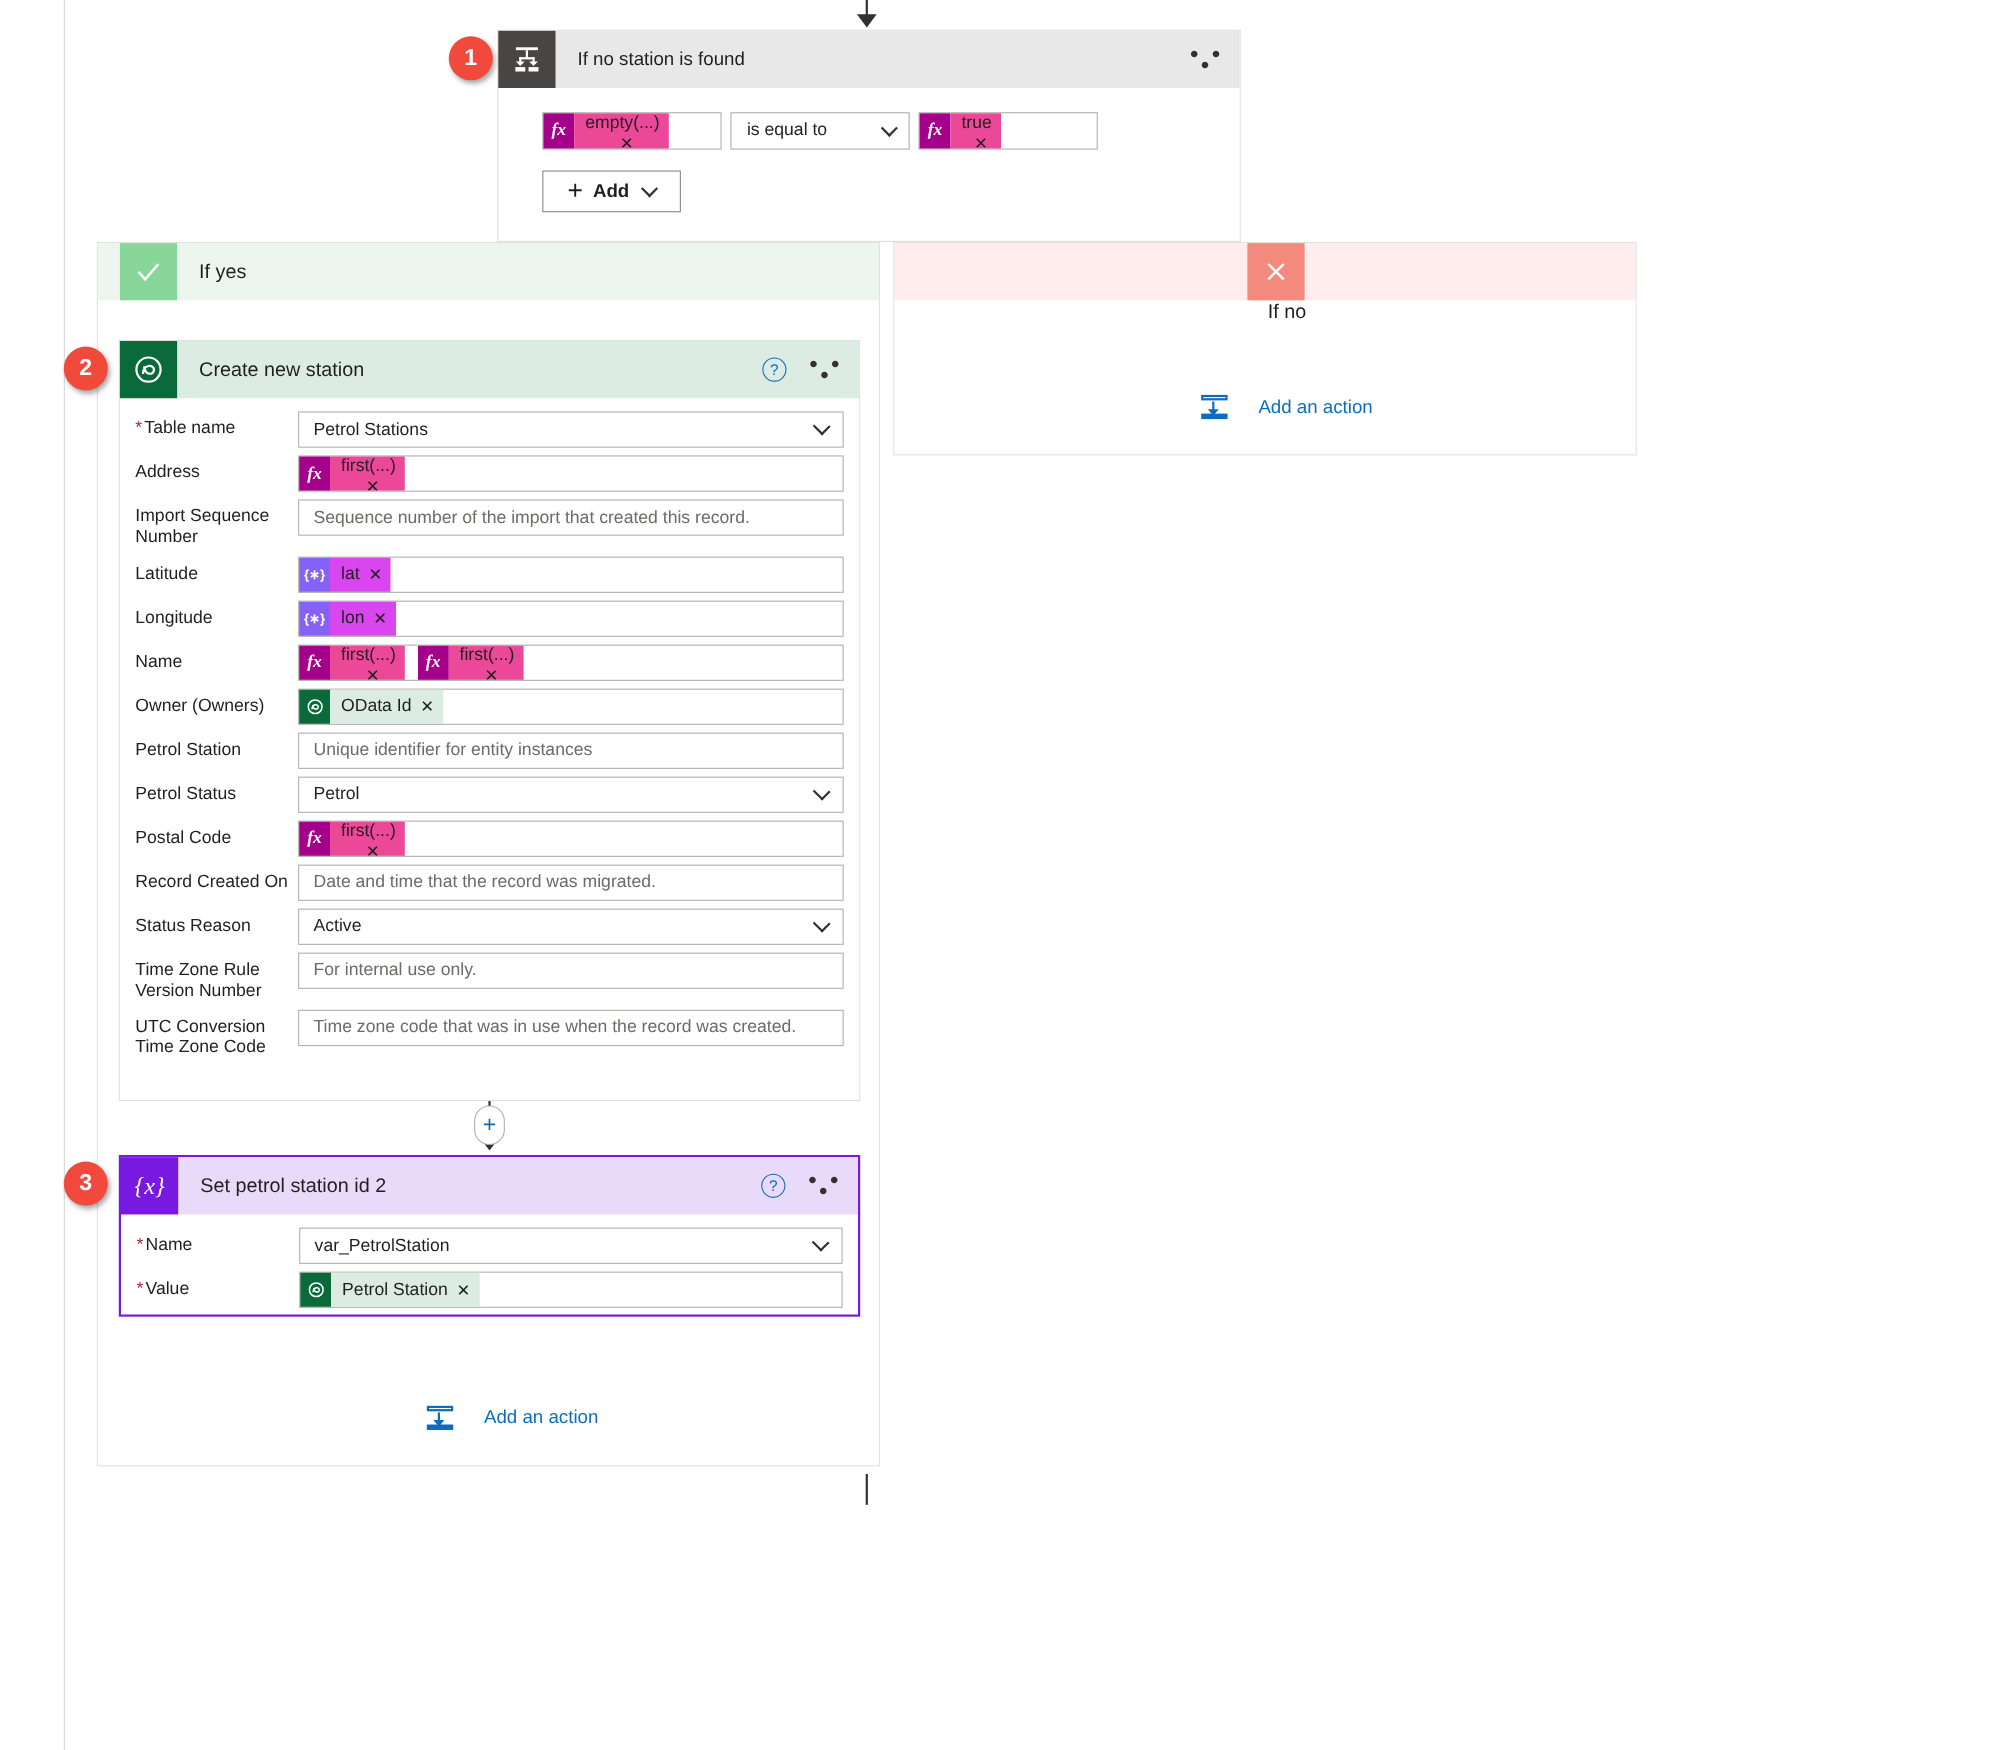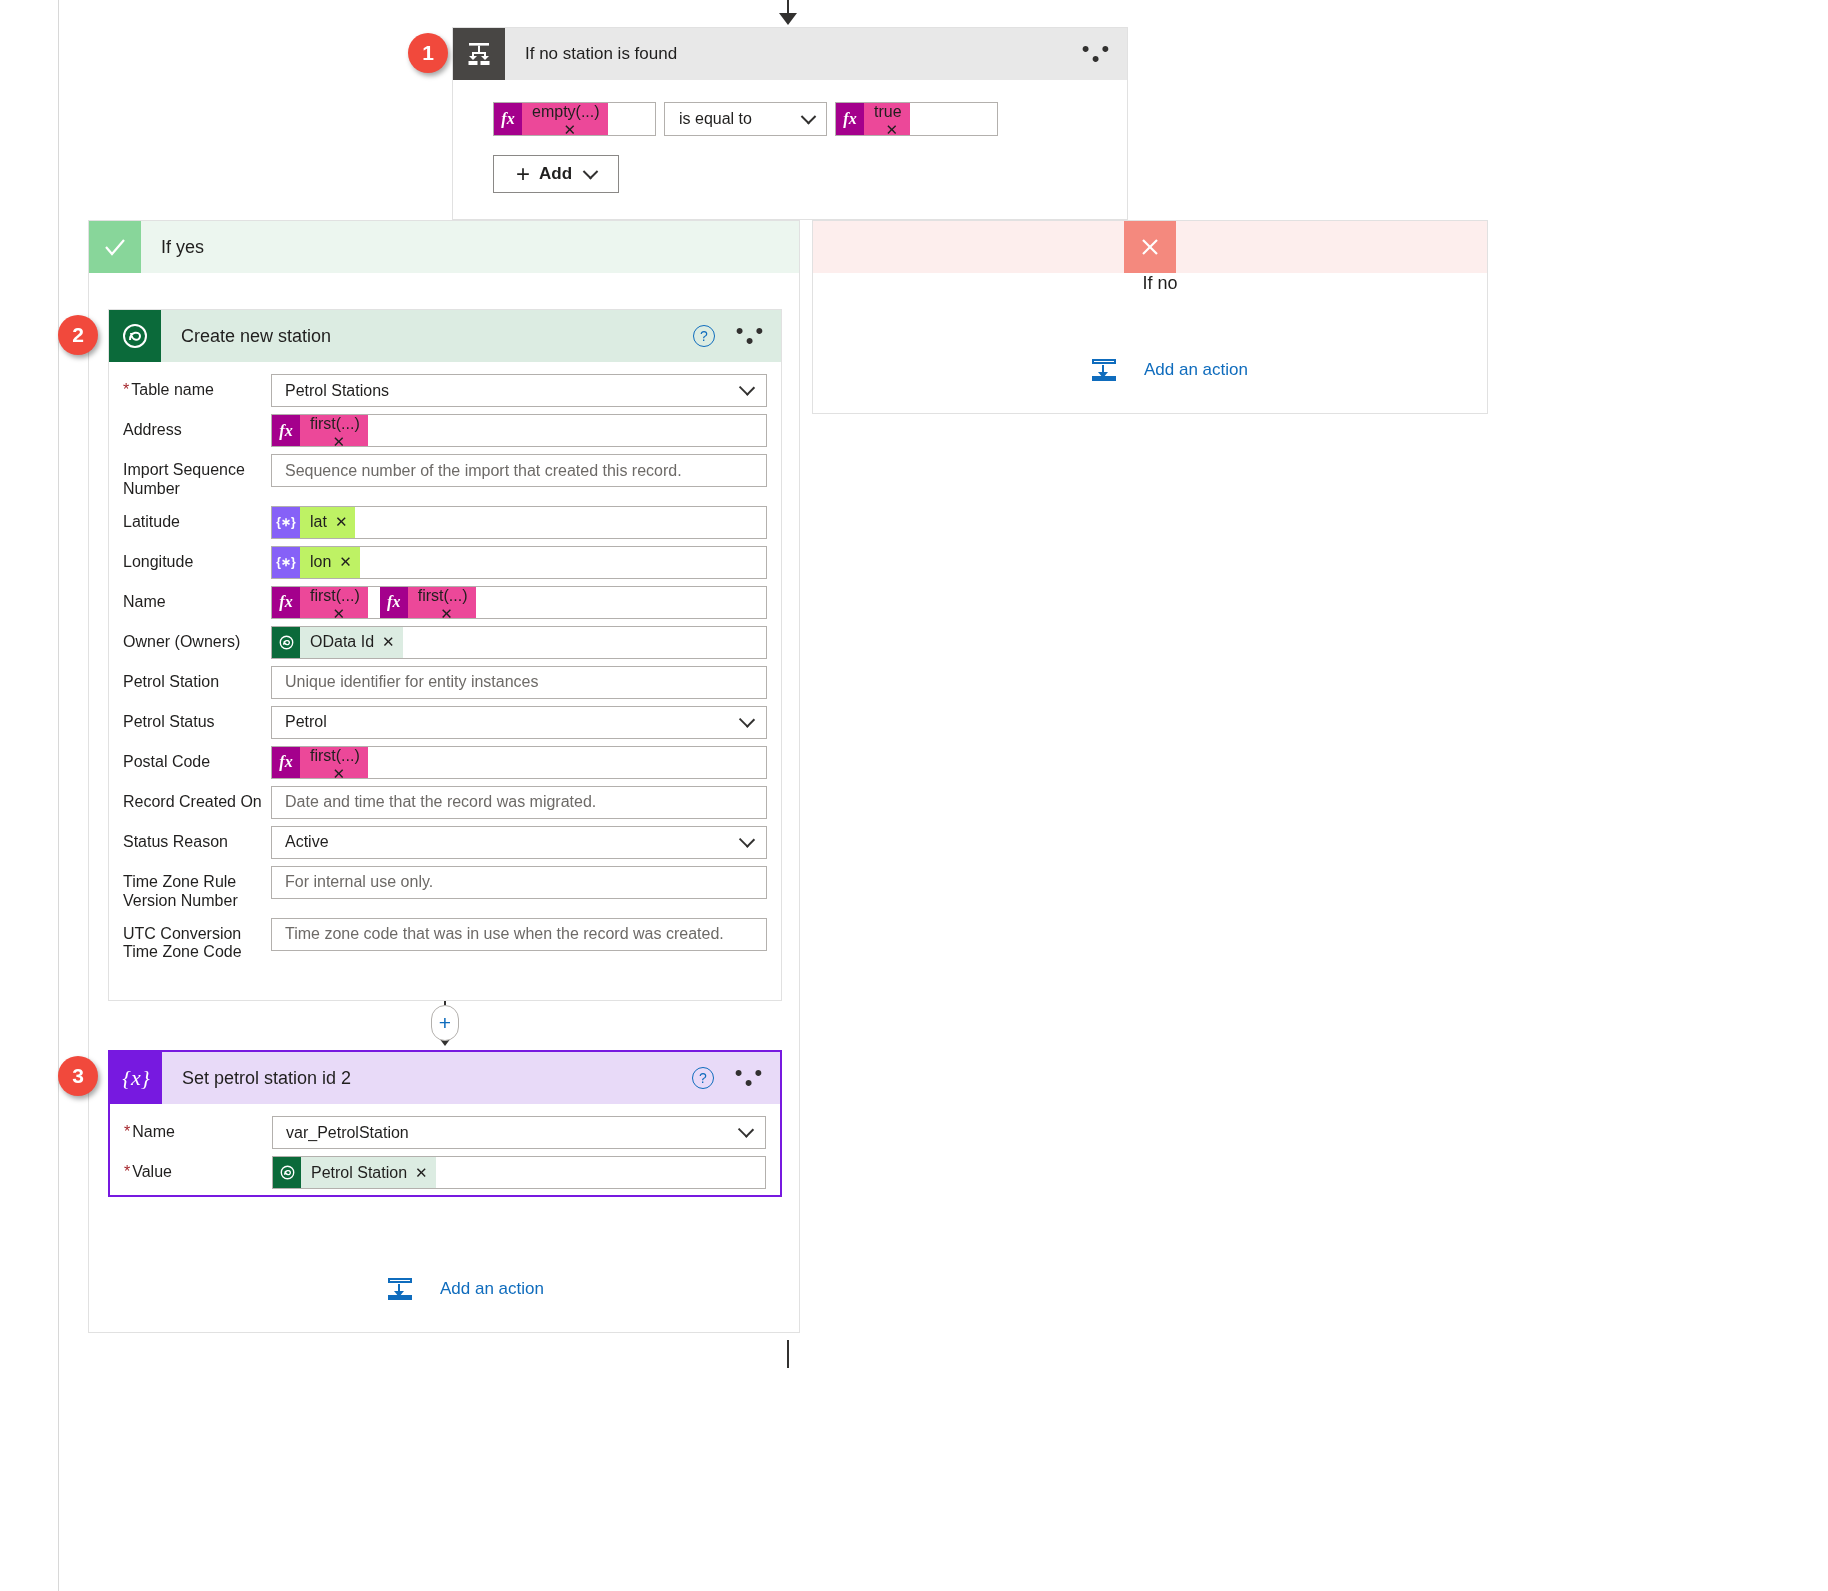--- a/index.html
+++ b/index.html
@@ -133,21 +133,21 @@
   .tok-icon.cds  { background: #0b6a3a; font-style: normal; font-size: 16px; }
   .tok-text {
     padding: 0 8px 0 10px;
     align-self: stretch;
     display: flex; align-items: center;
     font-size: 16px;
     color: #201f1e;
     white-space: nowrap;
   }
   .tok-text.fxbg  { background: #ec4899; flex-direction: column; }
-  .tok-text.varbg { background: #bef264; }
+  .tok-text.varbg { background: #d946ef; }
   .tok-text.cdsbg { background: #dcece2; }
   .tok-x {
     margin-left: 8px;
     font-size: 15px;
     color: #201f1e;
     cursor: pointer;
   }
 
   .chev {
     display: inline-block;
@@ -189,20 +189,21 @@
   
   .branch {
     position: absolute;
     border: 1px solid #e1e1e1;
     background: #ffffff;
   }
   .branch-header {
     display: flex;
     align-items: center;
     height: 52px;
+    padding-left: 20px;
   }
   .branch-header.yes { background: #ecf6ef; }
   .branch-header.no  { background: #fdeeed; flex-direction: column; }
   .branch-icon {
     width: 52px; height: 52px;
     flex: 0 0 52px;
     display: flex; align-items: center; justify-content: center;
   }
   .branch-icon.yes { background: #88d69a; }
   .branch-icon.no  { background: #f4897e; }

